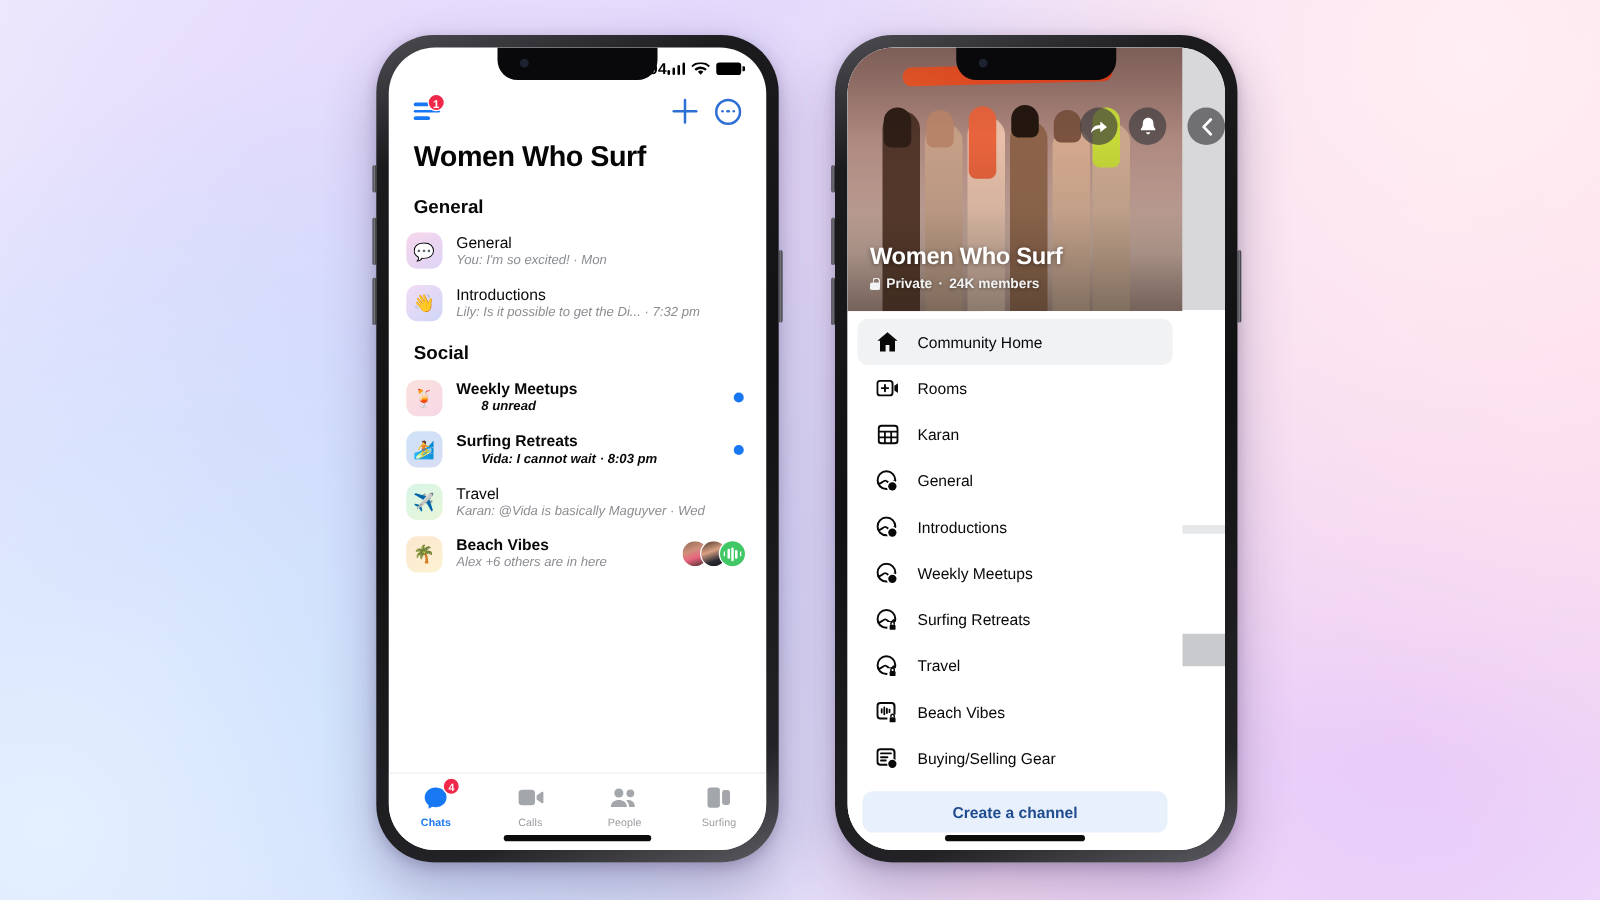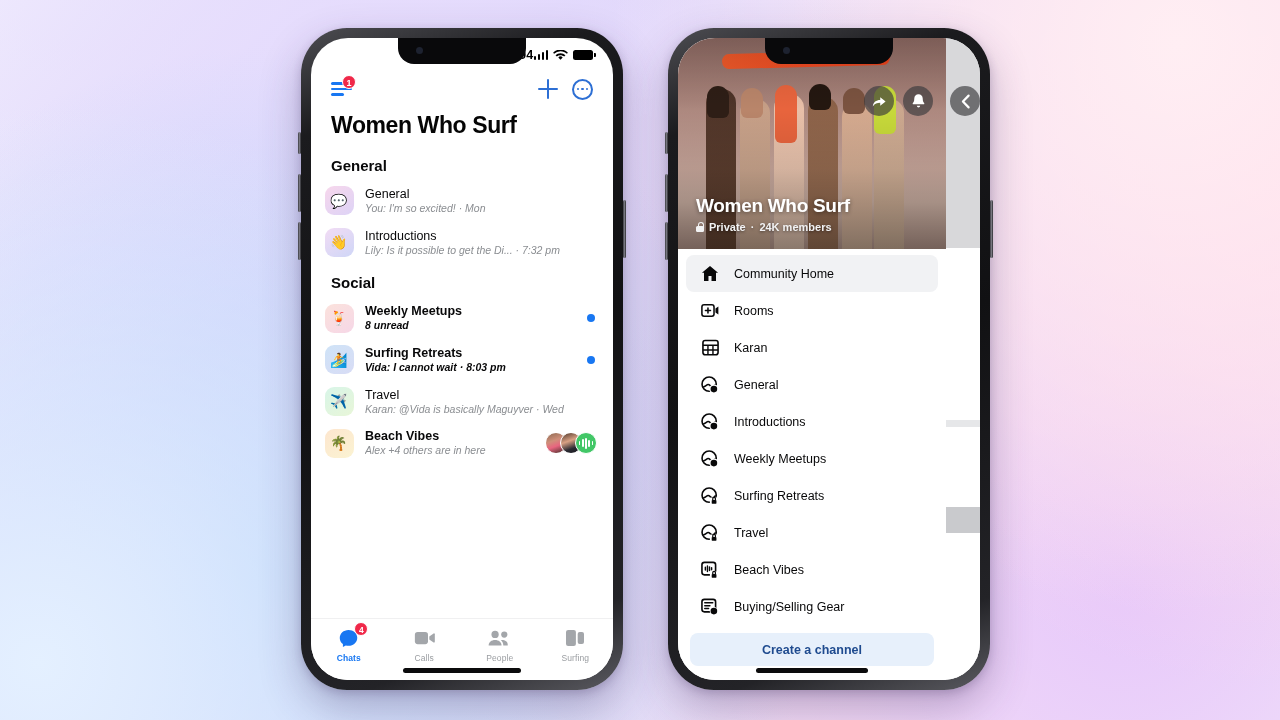--- a/index.html
+++ b/index.html
@@ -125,21 +125,21 @@
   .av-travel    { background: linear-gradient(145deg,#d8f5e8,#e8f6d8); }
   .av-beach     { background: linear-gradient(145deg,#fde6cf,#fbf3d2); }
   .row-body { flex: 1; min-width: 0; }
   .row-title { font-size: 12.5px; color: #080809; line-height: 1.28; }
   .row-title.read  { font-weight: 400; }
   .row-title.unread{ font-weight: 700; }
   .row-sub {
     font-size: 10.5px; line-height: 1.3; color: #8a8d91;
     white-space: nowrap; overflow: hidden; text-overflow: ellipsis; font-style: italic;
   }
-  .row-sub.bold { color: #080809; font-weight: 700; }
+  .row-sub.bold { color: #080809; font-weight: 700; margin-left: 20px; }
   .dot-unread { width: 8px; height: 8px; border-radius: 50%; background: #1877f2; flex: none; margin-right: 4px; }
   .faces { display: flex; align-items: center; flex: none; margin-right: 2px; }
   .face {
     width: 22px; height: 22px; border-radius: 50%; border: 1.8px solid #fff;
     margin-left: -7px; overflow: hidden; position: relative;
   }
   .face:first-child { margin-left: 0; }
   .face-a { background: linear-gradient(160deg,#8d6a52 0%,#cf8f7a 38%,#e8657f 62%,#3b2a22 100%); }
   .face-b { background: linear-gradient(160deg,#4a3326 0%,#d9a184 40%,#2b2b33 72%,#15151a 100%); }
   .face-audio {
@@ -356,21 +356,21 @@
             <span> · </span>
             <span>Wed</span>
           </div>
         </div>
       </div>
 
       <div class="row">
         <div class="av av-beach">🌴</div>
         <div class="row-body">
           <div class="row-title unread">Beach Vibes</div>
-          <div class="row-sub">Alex +4 others are in here</div>
+          <div class="row-sub">Alex +6 others are in here</div>
         </div>
         <div class="faces">
           <div class="face face-a"></div>
           <div class="face face-b"></div>
           <div class="face face-audio">
               <i></i>
               <i></i>
               <i></i>
               <i></i>
               <i></i>

